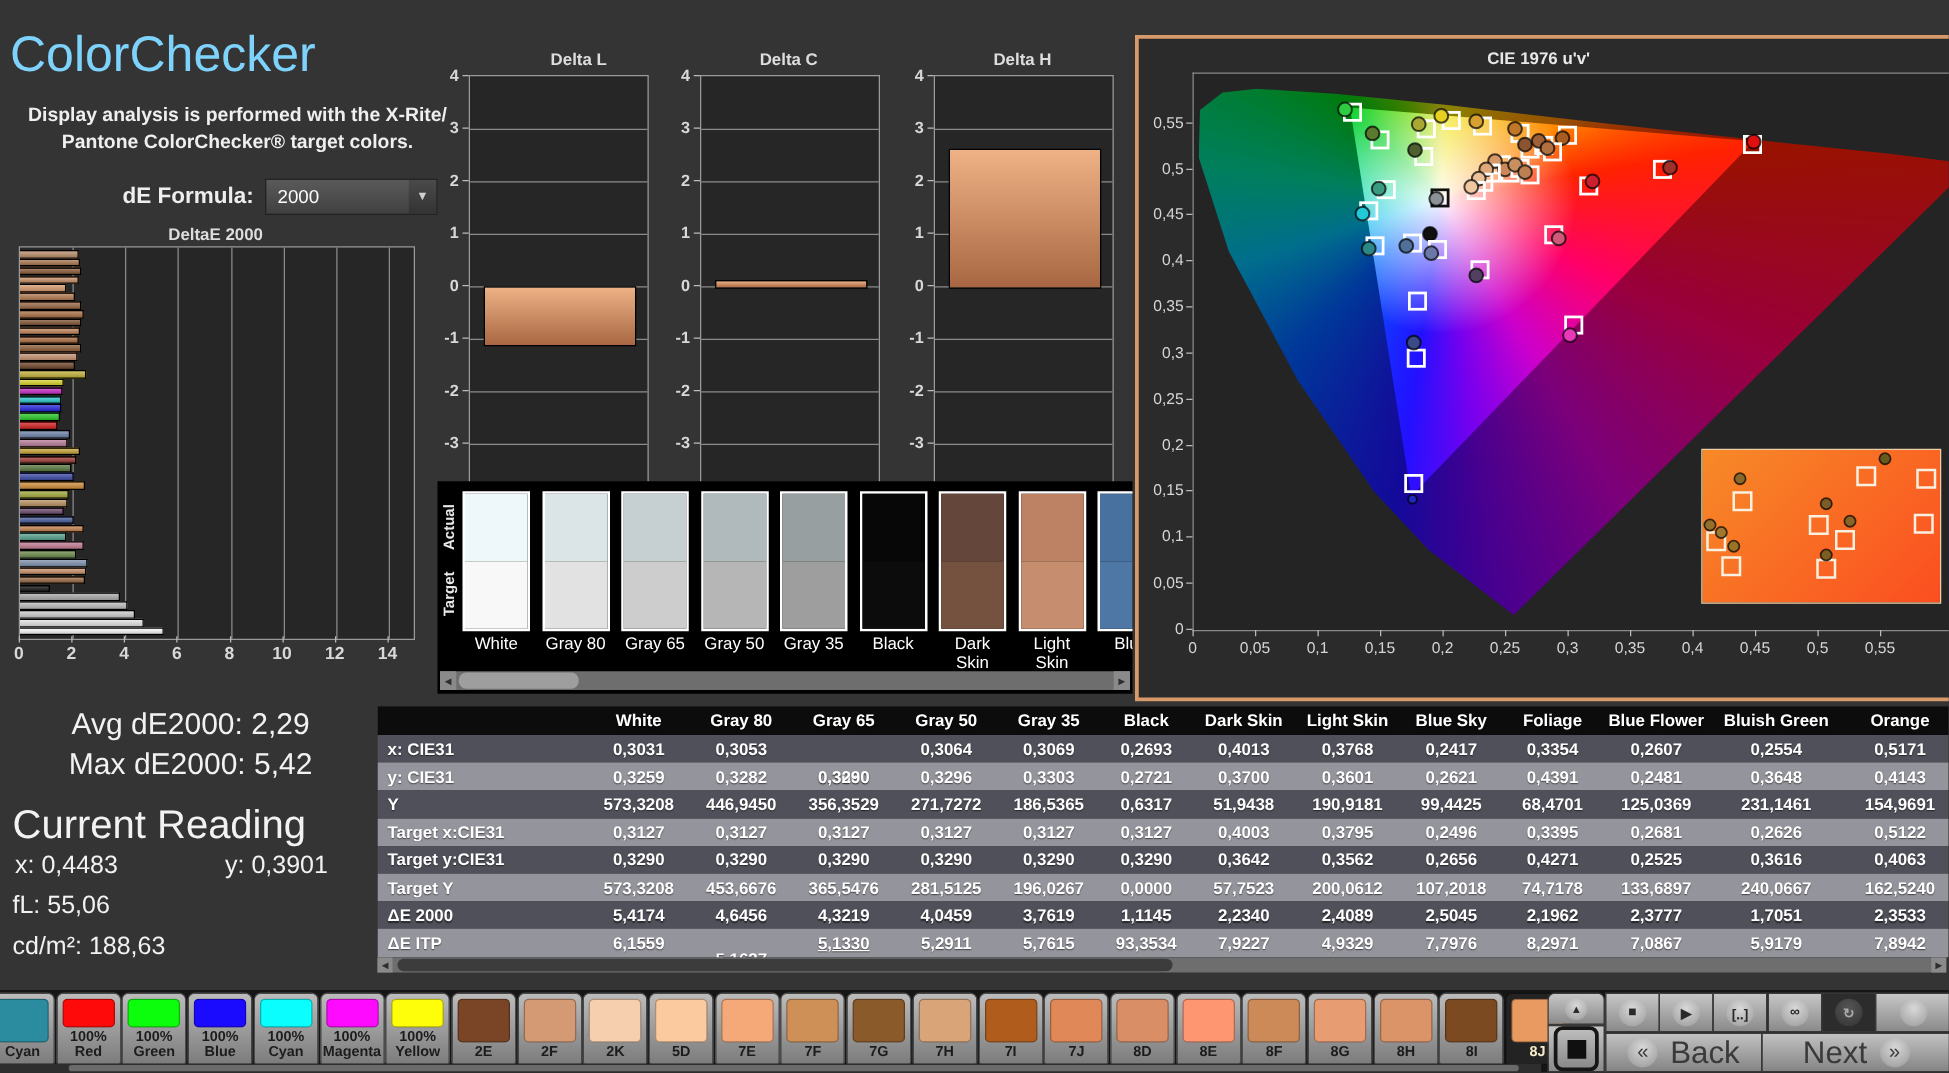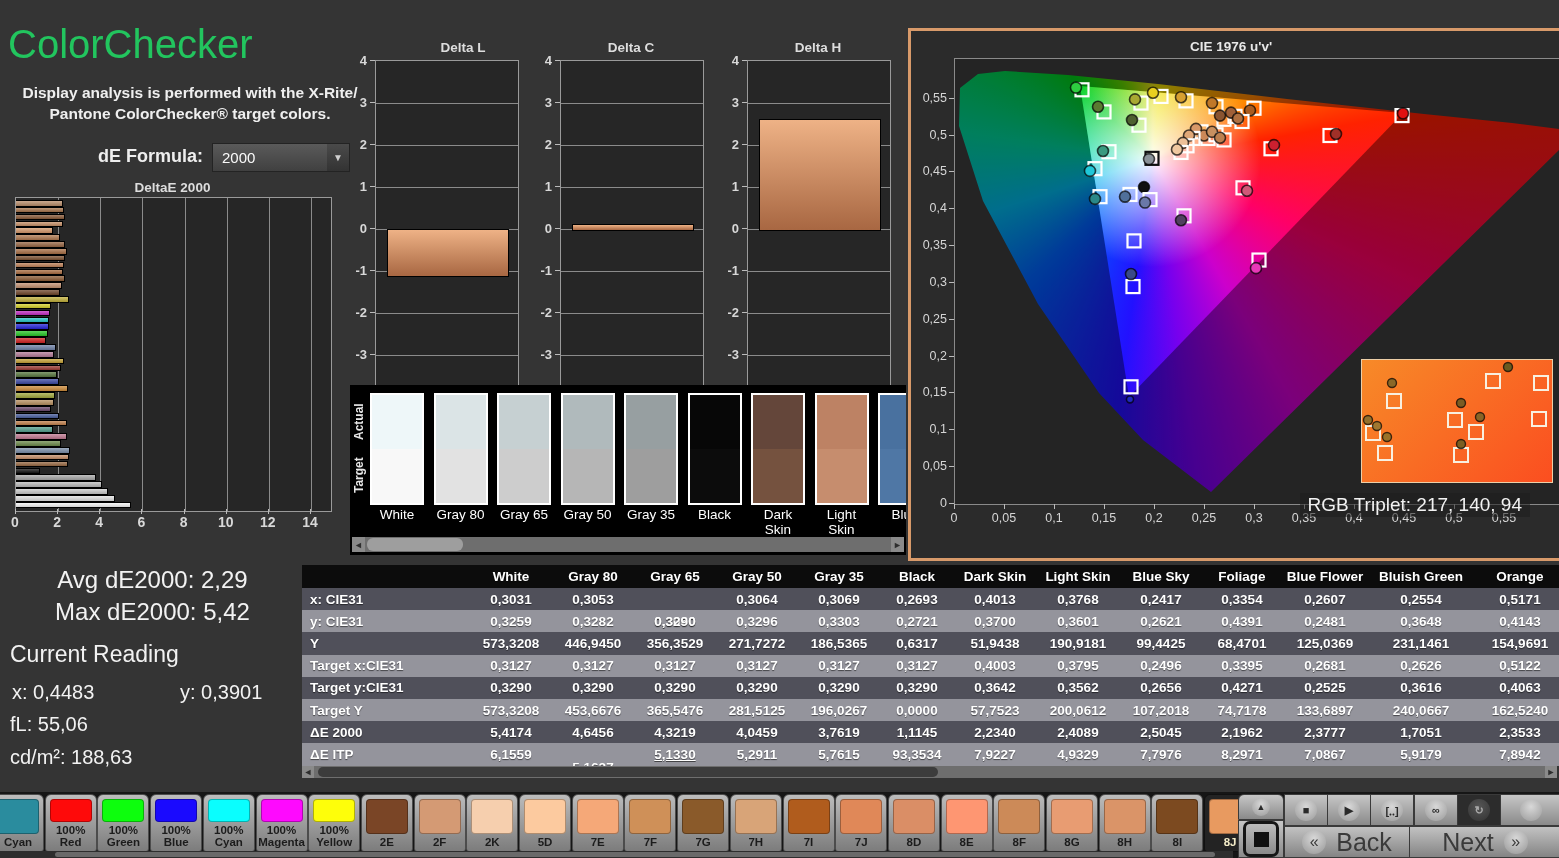--- a/index.html
+++ b/index.html
@@ -1,20 +1,20 @@
 <!DOCTYPE html>
 <html><head>
 <meta charset="utf-8">
 <style>
   html,body{margin:0;padding:0;}
   body{width:1559px;height:858px;position:relative;overflow:hidden;background:#343434;
        font-family:"Liberation Sans",sans-serif;color:#f0f0f0;}
   .abs{position:absolute;}
   
-  #app-title{left:8px;top:22px;font-size:40px;font-weight:400;color:#22c55e;letter-spacing:0;}
+  #app-title{left:8px;top:22px;font-size:40px;font-weight:400;color:#7dd3fc;letter-spacing:0;}
   #app-desc{left:22px;top:82px;width:336px;font-size:15.5px;line-height:1.38;text-align:center;color:#efefef;font-weight:600;white-space:pre-line;}
   #formula-label{left:98px;top:146px;font-size:18px;font-weight:600;color:#eee;}
   #formula-select{left:212px;top:143px;width:136px;height:27px;background:linear-gradient(#5a5a5a,#404040);
       border:1px solid #232323;display:flex;align-items:center;cursor:default;}
   #formula-select .val{flex:1;padding-left:9px;font-size:15px;color:#fafafa;}
   #formula-select .arrow{width:22px;height:100%;display:flex;align-items:center;justify-content:center;
       font-size:10px;color:#cfcfcf;background:linear-gradient(#4a4a4a,#333);}
   
   #de-title{left:15px;top:180px;width:315px;text-align:center;font-size:13.5px;font-weight:600;color:#ddd;}
   #de-plot{left:15px;top:197px;width:315px;height:313px;background:#262626;border:1px solid #9a9a9a;}
@@ -68,21 +68,21 @@
   .cie-xlab{position:absolute;font-size:12.5px;color:#d5d5d5;transform:translateX(-50%);}
   .cie-xtick{position:absolute;width:1px;height:5px;background:#bbb;}
   #cie-inset{position:absolute;left:406px;top:300px;width:190px;height:122px;
       background:linear-gradient(135deg,#f78a28,#fb4e20);border:1px solid #eccfa8;}
   #rgb-triplet{position:absolute;right:36px;top:462px;font-size:19px;color:#f2f2f2;
       background:rgba(30,30,30,0.55);padding:1px 8px;}
   
   .stat{position:absolute;color:#f2f2f2;}
   #stat-avg{left:0;top:566px;width:305px;text-align:center;font-size:24px;}
   #stat-max{left:0;top:598px;width:305px;text-align:center;font-size:24px;}
-  #stat-current{left:10px;top:641px;font-size:23px;}
+  #stat-current{left:10px;top:641px;font-size:32px;}
   #stat-x{left:12px;top:681px;font-size:20px;}
   #stat-y{left:180px;top:681px;font-size:20px;}
   #stat-fl{left:10px;top:713px;font-size:20px;}
   #stat-cd{left:10px;top:746px;font-size:20px;}
   
   #table-wrap{left:302px;top:565px;width:1257px;height:201px;overflow:hidden;font-size:13.5px;}
   .trow{display:flex;height:22.2px;align-items:center;color:#fff;text-shadow:0 1px 1px rgba(0,0,0,0.55);}
   .trow.head{height:23px;background:#0c0c0c;font-weight:700;}
   .trow.odd{background:#50505a;}
   .trow.even{background:#94949c;}
@@ -486,21 +486,20 @@
       <div class="cie-xlab" style="left: 393px; top: 480px;">0,35</div>
       <div class="cie-xtick" style="left: 443px; top: 473px;"></div>
       <div class="cie-xlab" style="left: 443px; top: 480px;">0,4</div>
       <div class="cie-xtick" style="left: 493px; top: 473px;"></div>
       <div class="cie-xlab" style="left: 493px; top: 480px;">0,45</div>
       <div class="cie-xtick" style="left: 543px; top: 473px;"></div>
       <div class="cie-xlab" style="left: 543px; top: 480px;">0,5</div>
       <div class="cie-xtick" style="left: 593px; top: 473px;"></div>
       <div class="cie-xlab" style="left: 593px; top: 480px;">0,55</div>
     </div>
-  <div id="rgb-triplet">RGB Triplet: 217, 140, 94</div>
 </div>
 
 <div class="stat" id="stat-avg">Avg dE2000: 2,29</div>
 <div class="stat" id="stat-max">Max dE2000: 5,42</div>
 <div class="stat" id="stat-current">Current Reading</div>
 <div class="stat" id="stat-x">x: 0,4483</div>
 <div class="stat" id="stat-y">y: 0,3901</div>
 <div class="stat" id="stat-fl">fL: 55,06</div>
 <div class="stat" id="stat-cd">cd/m²: 188,63</div>
 

